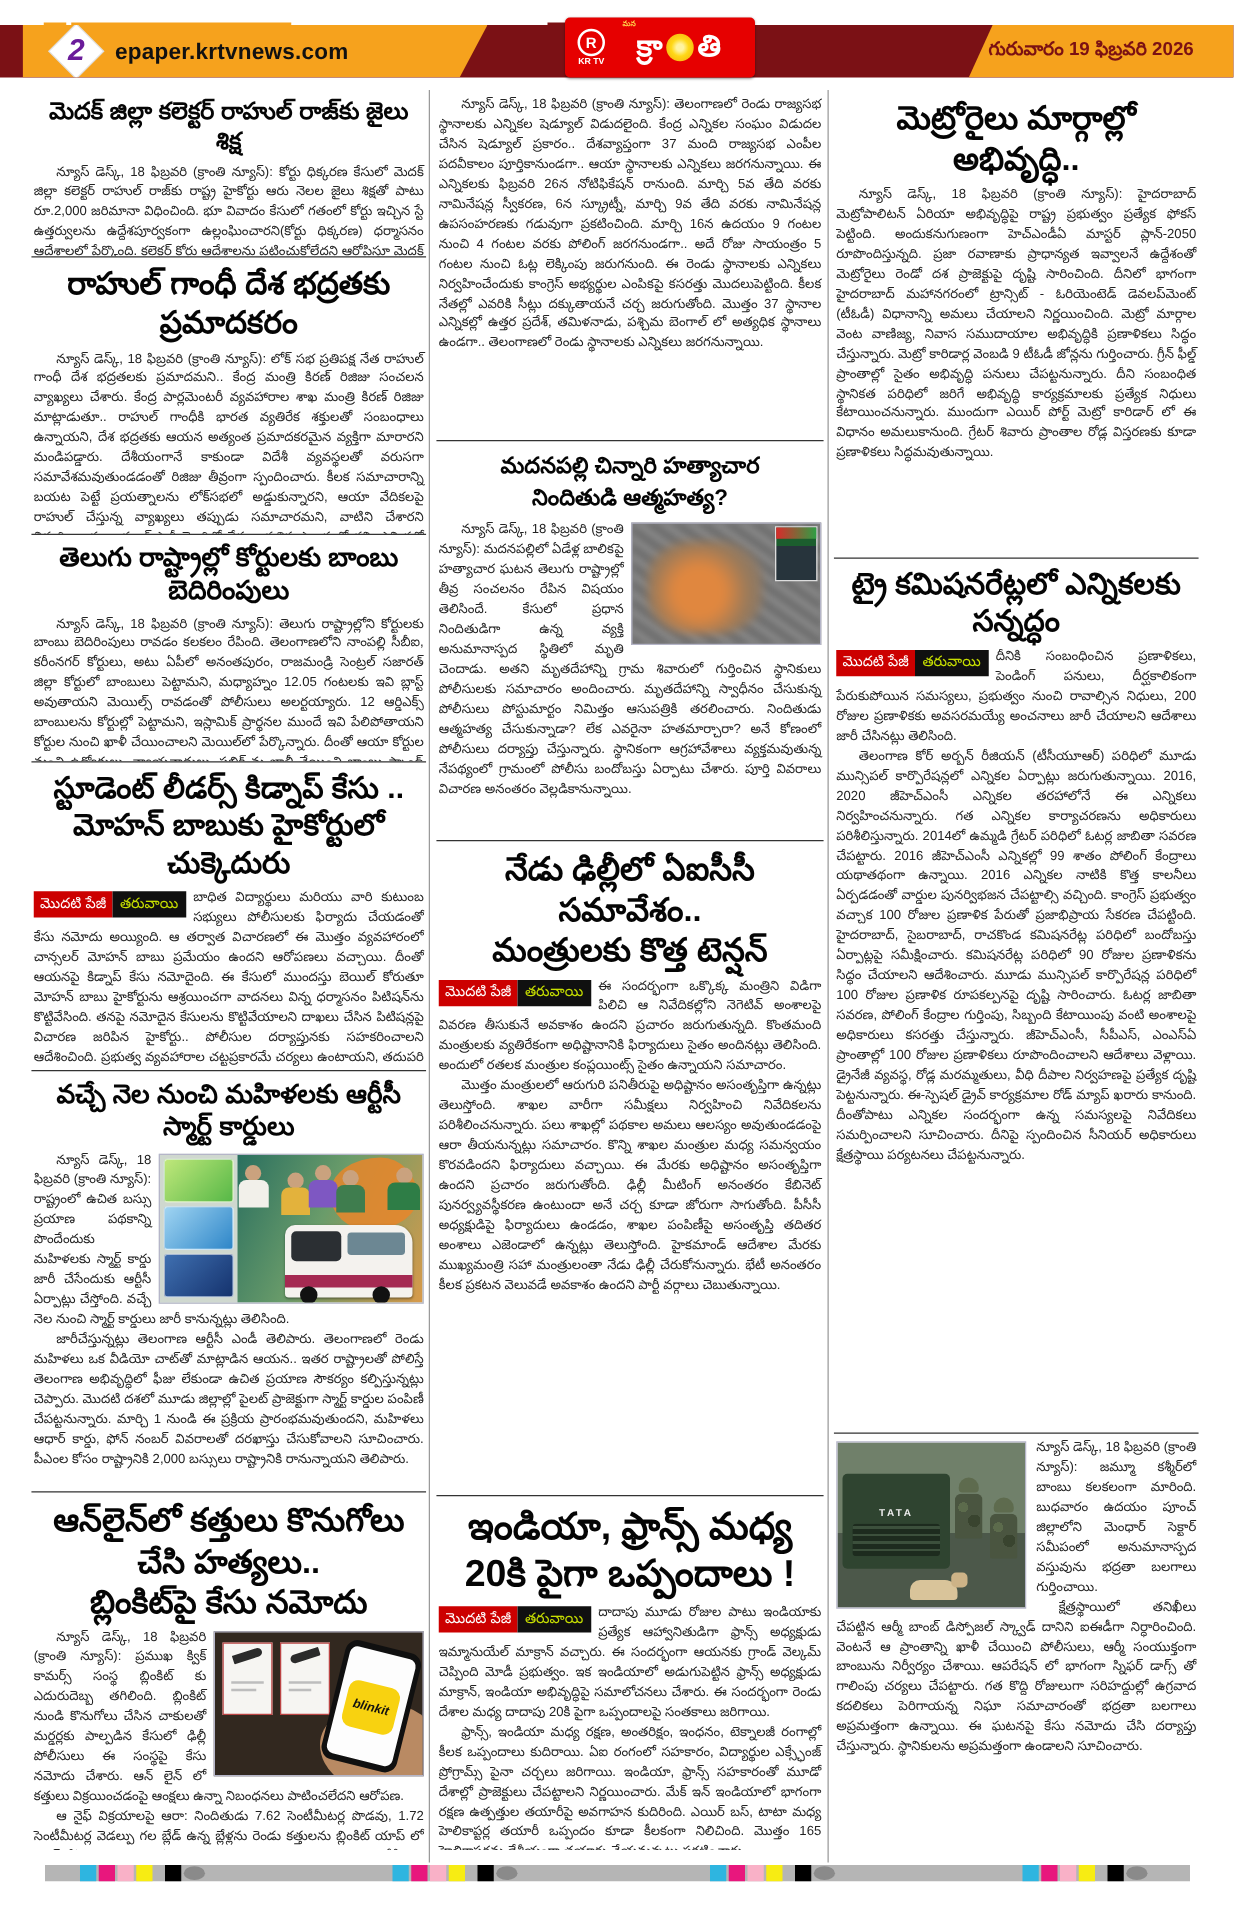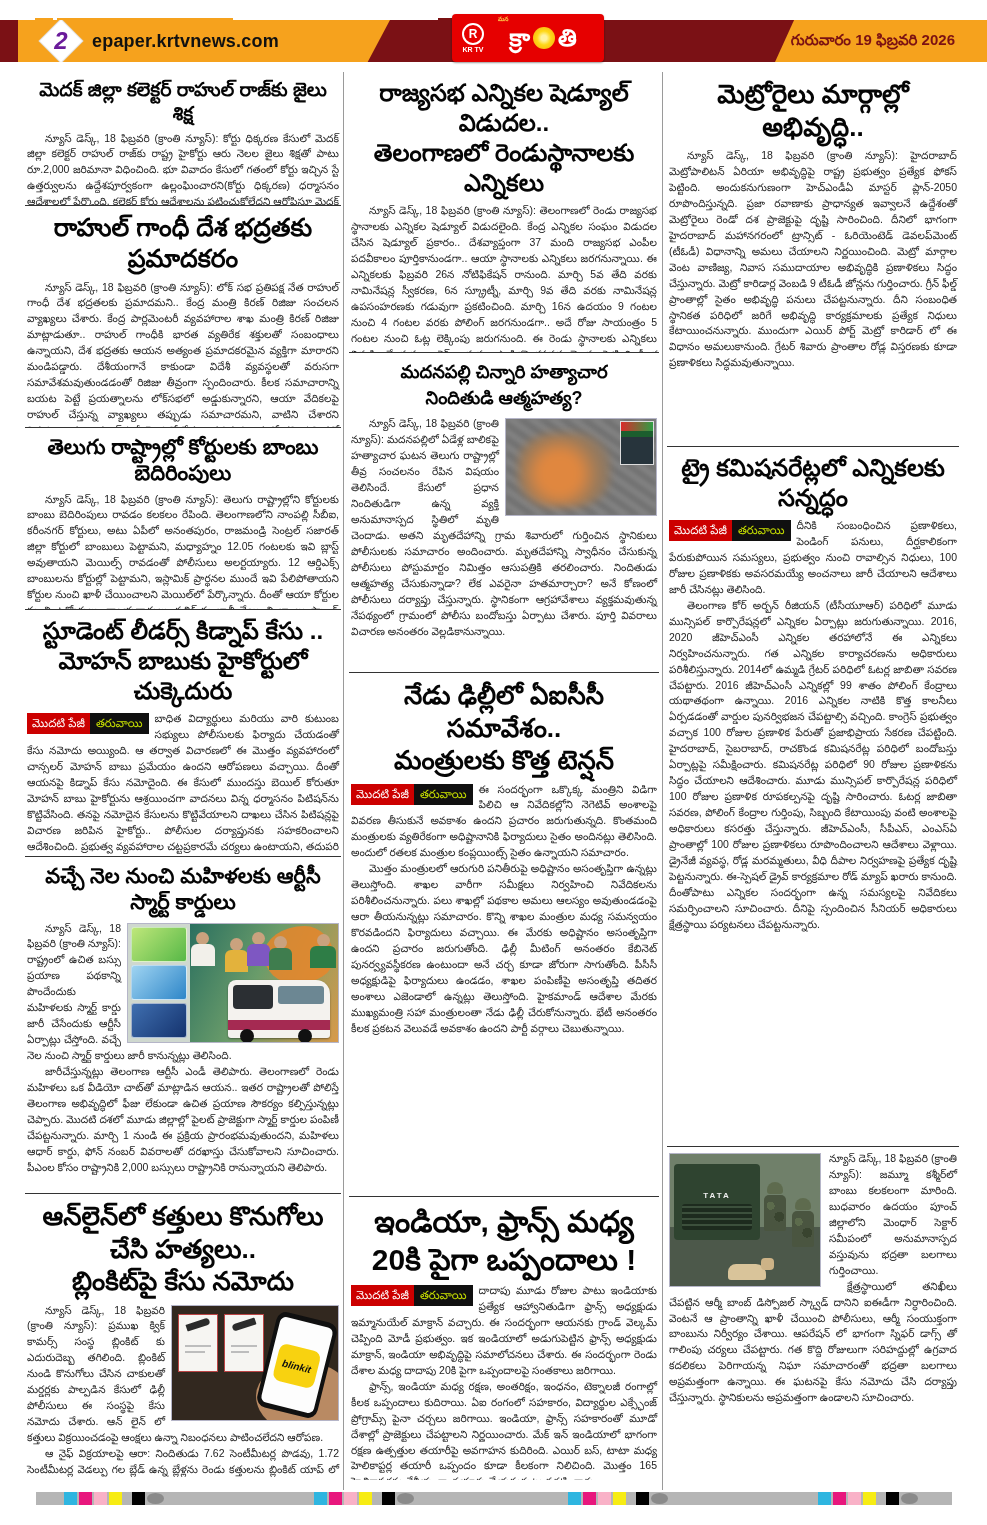--- a/index.html
+++ b/index.html
@@ -101,21 +101,21 @@
   
   .ph-blur { width:152px; height:98px; background:#7d7d7d; }
   .blur-blob { position:absolute; left:12px; top:14px; width:92px; height:74px; background:
       radial-gradient(circle at 45% 55%, #e0873f 0 30%, #9a7a5a 60%, #777 100%); filter:blur(4px); border-radius:40%; }
   .blur-tex { position:absolute; inset:0; background:repeating-linear-gradient(35deg,rgba(90,90,90,.35) 0 6px,rgba(150,150,150,.25) 6px 12px); filter:blur(2px); }
   .inset-pic { position:absolute; right:2px; top:2px; width:34px; height:44px; background:linear-gradient(180deg,#1c5e2e 0 35%,#27343c 35% 100%); border:1px solid #ddd; }
   .inset-cap { position:absolute; left:0; top:0; width:100%; height:9px; background:linear-gradient(90deg,#d92b2b,#2f9e44); }
 
   
   .ph-army { width:152px; height:134px; background:linear-gradient(180deg,#70806a 0 55%,#4c584a 55% 100%); }
-  .truck { position:absolute; left:4px; top:10px; width:86px; height:76px; background:#2f4430; border-radius:4px; }
+  .truck { position:absolute; left:4px; top:25px; width:86px; height:76px; background:#2f4430; border-radius:4px; }
   .truck-grille { position:absolute; left:8px; bottom:10px; width:70px; height:26px; background:#1d2b1e;
       border-radius:3px; background-image:repeating-linear-gradient(0deg,#1d2b1e 0 4px,#3c503c 4px 6px); }
   .truck-brand { position:absolute; left:0; bottom:40px; width:100%; text-align:center; color:#eee; font-size:8px; font-weight:bold; letter-spacing:2px; }
   .soldier { position:absolute; }
   .s-helm { width:16px; height:12px; background:#5e6b4e; border-radius:8px 8px 3px 3px; margin:0 auto; }
   .s-body { width:22px; height:36px; background:#4a5540; border-radius:5px 5px 2px 2px; margin-top:1px;
       background-image:radial-gradient(circle at 30% 30%, #5c6b4c 0 4px, transparent 4px),
                        radial-gradient(circle at 70% 60%, #39442f 0 5px, transparent 5px); }
   .dog { position:absolute; left:58px; bottom:6px; width:38px; height:16px; background:#d9c49a; border-radius:8px 10px 3px 3px; }
   .dog:before { content:""; position:absolute; right:-8px; top:-6px; width:13px; height:12px; background:#cdb387; border-radius:4px; }
@@ -261,24 +261,20 @@
       <div class="body-txt">
         <span class="para">న్యూస్ డెస్క్, 18 ఫిబ్రవరి (క్రాంతి న్యూస్): ప్రముఖ క్విక్ కామర్స్ సంస్థ బ్లింకిట్ కు ఎదురుదెబ్బ తగిలింది. బ్లింకిట్ నుండి కొనుగోలు చేసిన చాకులతో మర్డర్లకు పాల్పడిన కేసులో ఢిల్లీ పోలీసులు ఈ సంస్థపై కేసు నమోదు చేశారు. ఆన్ లైన్ లో కత్తులు విక్రయించడంపై ఆంక్షలు ఉన్నా నిబంధనలు పాటించలేదని ఆరోపణ.</span>
         <span class="para">ఆ నైఫ్ విక్రయాలపై ఆరా: నిందితుడు 7.62 సెంటీమీటర్ల పొడవు, 1.72 సెంటీమీటర్ల వెడల్పు గల బ్లేడ్ ఉన్న బ్లేళ్లను రెండు కత్తులను బ్లింకిట్ యాప్ లో ఆర్డర్ చేసి హత్యకు పాల్పడినట్లు గుర్తించారు. నిబంధనల ప్రకారం 8 సెంటీమీటర్ల పొడవు, 2.5 సెంటీమీటర్ల వెడల్పు దాటిన కత్తుల అమ్మకాలకు అనుమతి అవసరం. ఈ నేపథ్యంలో బ్లింకిట్ స్టోర్ నిర్వాహకులపై కేసు నమోదు చేసి విచారణ చేస్తున్నారు. ఈ నేపథ్యంలో బ్లింకిట్ స్టోర్స్ పై రెయిడ్స్ నిర్వహించి 55 కు పైగా ఉత్పత్తులను స్వాధీనం చేసుకున్నారు.</span>
       </div>
     </div>
   </div>
 
   <div class="col" id="col2">
 
     <div class="article" style="height:280px">
-      <div class="hl" style="font-size:24px">
-        <span>రాజ్యసభ ఎన్నికల షెడ్యూల్ విడుదల..</span>
-        <span class="l2">తెలంగాణలో రెండుస్థానాలకు ఎన్నికలు</span>
-      </div>
       <div class="body-txt">
           <span class="para">న్యూస్ డెస్క్, 18 ఫిబ్రవరి (క్రాంతి న్యూస్): తెలంగాణలో రెండు రాజ్యసభ స్థానాలకు ఎన్నికల షెడ్యూల్ విడుదలైంది. కేంద్ర ఎన్నికల సంఘం విడుదల చేసిన షెడ్యూల్ ప్రకారం.. దేశవ్యాప్తంగా 37 మంది రాజ్యసభ ఎంపీల పదవీకాలం పూర్తికానుండగా.. ఆయా స్థానాలకు ఎన్నికలు జరగనున్నాయి. ఈ ఎన్నికలకు ఫిబ్రవరి 26న నోటిఫికేషన్ రానుంది. మార్చి 5వ తేది వరకు నామినేషన్ల స్వీకరణ, 6న స్క్రూట్నీ, మార్చి 9వ తేది వరకు నామినేషన్ల ఉపసంహరణకు గడువుగా ప్రకటించింది. మార్చి 16న ఉదయం 9 గంటల నుంచి 4 గంటల వరకు పోలింగ్ జరగనుండగా.. అదే రోజు సాయంత్రం 5 గంటల నుంచి ఓట్ల లెక్కింపు జరుగనుంది. ఈ రెండు స్థానాలకు ఎన్నికలు నిర్వహించేందుకు కాంగ్రెస్ అభ్యర్థుల ఎంపికపై కసరత్తు మొదలుపెట్టింది. కీలక నేతల్లో ఎవరికి సీట్లు దక్కుతాయనే చర్చ జరుగుతోంది. మొత్తం 37 స్థానాల ఎన్నికల్లో ఉత్తర ప్రదేశ్, తమిళనాడు, పశ్చిమ బెంగాల్ లో అత్యధిక స్థానాలు ఉండగా.. తెలంగాణలో రెండు స్థానాలకు ఎన్నికలు జరగనున్నాయి.</span>
         </div>
     </div>
 
     <div class="article clearfix" style="height:320px">
       <div class="hl" style="font-size:18px;line-height:1.45">
         <span>మదనపల్లి చిన్నారి హత్యాచార</span>
         <span class="l2">నిందితుడి ఆత్మహత్య?</span>
       </div>
@@ -328,21 +324,21 @@
           <span class="para">న్యూస్ డెస్క్, 18 ఫిబ్రవరి (క్రాంతి న్యూస్): హైదరాబాద్ మెట్రోపాలిటన్ ఏరియా అభివృద్ధిపై రాష్ట్ర ప్రభుత్వం ప్రత్యేక ఫోకస్ పెట్టింది. అందుకనుగుణంగా హెచ్ఎండీఏ మాస్టర్ ప్లాన్-2050 రూపొందిస్తున్నది. ప్రజా రవాణాకు ప్రాధాన్యత ఇవ్వాలనే ఉద్దేశంతో మెట్రోరైలు రెండో దశ ప్రాజెక్టుపై దృష్టి సారించింది. దీనిలో భాగంగా హైదరాబాద్ మహానగరంలో ట్రాన్సిట్ - ఓరియెంటెడ్ డెవలప్‌మెంట్ (టీఓడీ) విధానాన్ని అమలు చేయాలని నిర్ణయించింది. మెట్రో మార్గాల వెంట వాణిజ్య, నివాస సముదాయాల అభివృద్ధికి ప్రణాళికలు సిద్ధం చేస్తున్నారు. మెట్రో కారిడార్ల వెంబడి 9 టీఓడీ జోన్లను గుర్తించారు. గ్రీన్ ఫీల్డ్ ప్రాంతాల్లో సైతం అభివృద్ధి పనులు చేపట్టనున్నారు. దీని సంబంధిత స్థానికత పరిధిలో జరిగే అభివృద్ధి కార్యక్రమాలకు ప్రత్యేక నిధులు కేటాయించనున్నారు. ముందుగా ఎయిర్ పోర్ట్ మెట్రో కారిడార్ లో ఈ విధానం అమలుకానుంది. గ్రేటర్ శివారు ప్రాంతాల రోడ్ల విస్తరణకు కూడా ప్రణాళికలు సిద్ధమవుతున్నాయి.</span>
         </div>
     </div>
 
     <div class="article clearfix" style="height:700px">
       <div class="hl" style="font-size:24px">ట్రై కమిషనరేట్లలో ఎన్నికలకు సన్నద్ధం</div>
       <div class="body-txt">
         <span class="cont-tag">
           <span class="t1">మొదటి పేజీ</span><span class="t2">తరువాయి</span>
         </span>
-        <span>దీనికి సంబంధించిన ప్రణాళికలు, పెండింగ్ పనులు, దీర్ఘకాలికంగా పేరుకుపోయిన సమస్యలు, ప్రభుత్వం నుంచి రావాల్సిన నిధులు, 100 రోజుల ప్రణాళికకు అవసరమయ్యే అంచనాలు జారీ చేయాలని ఆదేశాలు జారీ చేసినట్లు తెలిసింది.</span>
+        <span>దీనికి సంబంధించిన ప్రణాళికలు, పెండింగ్ పనులు, దీర్ఘకాలికంగా పేరుకుపోయిన సమస్యలు, ప్రభుత్వం నుంచి రావాల్సిన నిధులు, 200 రోజుల ప్రణాళికకు అవసరమయ్యే అంచనాలు జారీ చేయాలని ఆదేశాలు జారీ చేసినట్లు తెలిసింది.</span>
         <span class="para">తెలంగాణ కోర్ అర్బన్ రీజియన్ (టీసీయూఆర్) పరిధిలో మూడు మున్సిపల్ కార్పొరేషన్లలో ఎన్నికల ఏర్పాట్లు జరుగుతున్నాయి. 2016, 2020 జీహెచ్ఎంసీ ఎన్నికల తరహాలోనే ఈ ఎన్నికలు నిర్వహించనున్నారు. గత ఎన్నికల కార్యాచరణను అధికారులు పరిశీలిస్తున్నారు. 2014లో ఉమ్మడి గ్రేటర్ పరిధిలో ఓటర్ల జాబితా సవరణ చేపట్టారు. 2016 జీహెచ్ఎంసీ ఎన్నికల్లో 99 శాతం పోలింగ్ కేంద్రాలు యథాతథంగా ఉన్నాయి. 2016 ఎన్నికల నాటికి కొత్త కాలనీలు ఏర్పడడంతో వార్డుల పునర్విభజన చేపట్టాల్సి వచ్చింది. కాంగ్రెస్ ప్రభుత్వం వచ్చాక 100 రోజుల ప్రణాళిక పేరుతో ప్రజాభిప్రాయ సేకరణ చేపట్టింది. హైదరాబాద్, సైబరాబాద్, రాచకొండ కమిషనరేట్ల పరిధిలో బందోబస్తు ఏర్పాట్లపై సమీక్షించారు. కమిషనరేట్ల పరిధిలో 90 రోజుల ప్రణాళికను సిద్ధం చేయాలని ఆదేశించారు. మూడు మున్సిపల్ కార్పొరేషన్ల పరిధిలో 100 రోజుల ప్రణాళిక రూపకల్పనపై దృష్టి సారించారు. ఓటర్ల జాబితా సవరణ, పోలింగ్ కేంద్రాల గుర్తింపు, సిబ్బంది కేటాయింపు వంటి అంశాలపై అధికారులు కసరత్తు చేస్తున్నారు. జీహెచ్ఎంసీ, సీపీఎస్, ఎంఎస్ఏ ప్రాంతాల్లో 100 రోజుల ప్రణాళికలు రూపొందించాలని ఆదేశాలు వెళ్లాయి. డ్రైనేజీ వ్యవస్థ, రోడ్ల మరమ్మతులు, వీధి దీపాల నిర్వహణపై ప్రత్యేక దృష్టి పెట్టనున్నారు. ఈ-స్పెషల్ డ్రైవ్ కార్యక్రమాల రోడ్ మ్యాప్ ఖరారు కానుంది. దీంతోపాటు ఎన్నికల సందర్భంగా ఉన్న సమస్యలపై నివేదికలు సమర్పించాలని సూచించారు. దీనిపై స్పందించిన సీనియర్ అధికారులు క్షేత్రస్థాయి పర్యటనలు చేపట్టనున్నారు.</span>
       </div>
     </div>
 
     <div class="article clearfix" style="height:334px">
       <div class="photo ph-left ph-army">
         <div class="truck">
           <div class="truck-brand">TATA</div>
           <div class="truck-grille"></div>
         </div>

